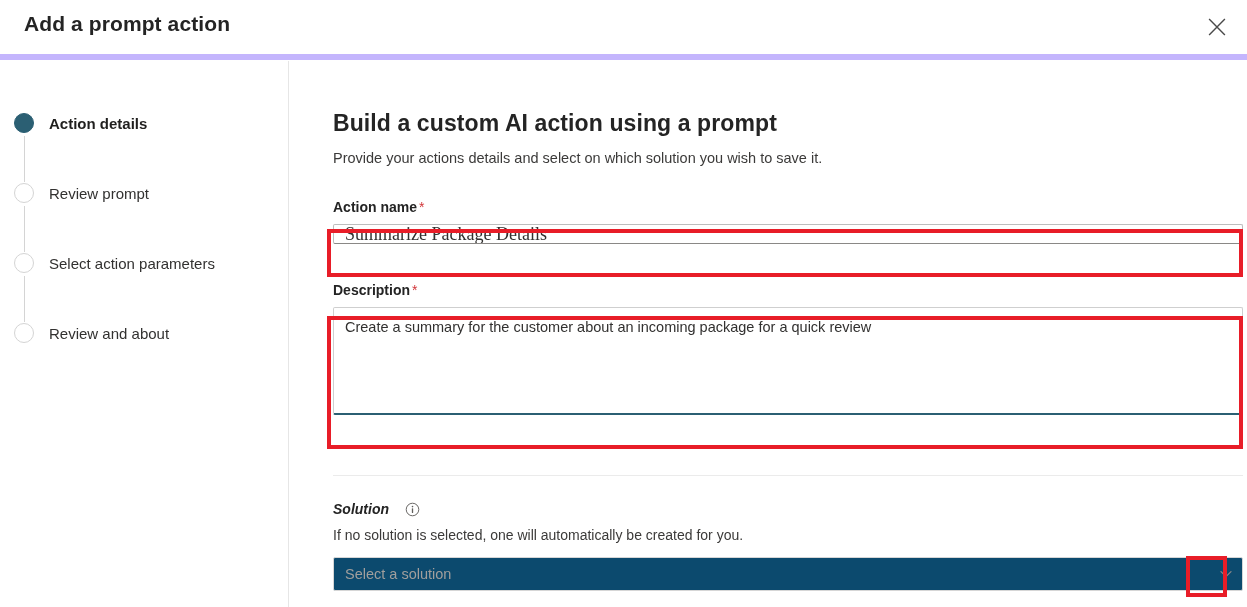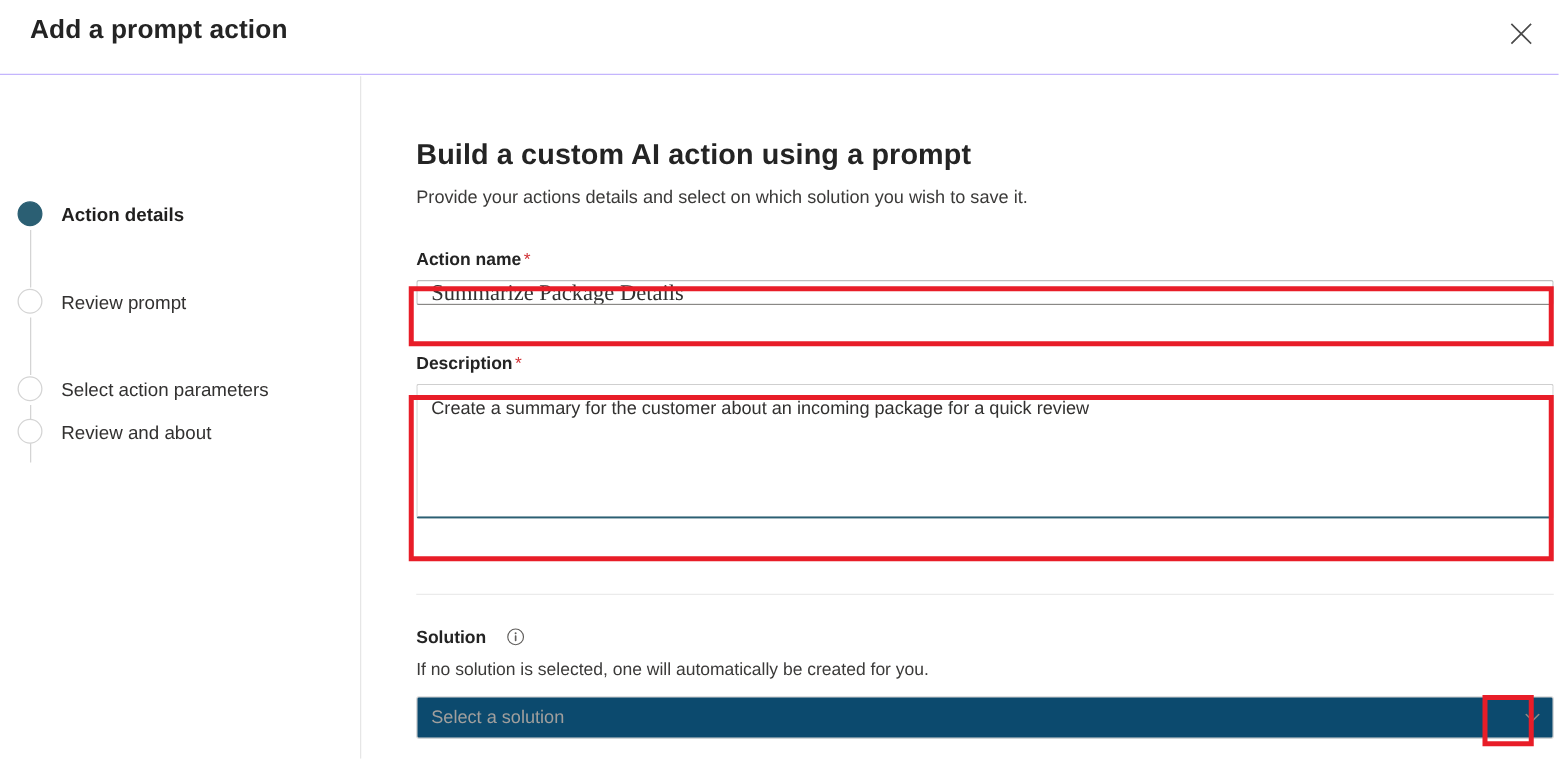--- a/index.html
+++ b/index.html
@@ -16,21 +16,21 @@
     overflow: hidden;
     position: relative;
   }
 
   
   .dialog-header {
     position: absolute;
     top: 0; left: 0;
     width: 1247px;
     height: 60px;
-    border-bottom: 1px solid #c4b5fd;
+    border-bottom: 6px solid #c4b5fd;
     display: flex;
     align-items: center;
   }
   .dialog-title {
     position: absolute;
     left: 24px;
     top: 9px;
     font-size: 21px;
     font-weight: 600;
     letter-spacing: 0.1px;
@@ -69,21 +69,21 @@
   }
   .step-list {
     position: absolute;
     left: 0;
     top: 52px;
     width: 289px;
   }
   .step-item {
     position: relative;
     display: flex;
-    align-items: flex-end;
+    align-items: flex-start;
     height: 70px;
     padding-left: 14px;
     cursor: pointer;
   }
   .step-item:last-child { height: 34px; }
   .step-marker {
     position: relative;
     width: 22px;
     height: 22px;
     flex: 0 0 22px;
@@ -215,20 +215,21 @@
     background: #ebebeb;
     border: none;
     margin: 0;
   }
 
   
   .solution-label-row {
     display: flex;
     align-items: center;
     gap: 16px;
+    font-style: italic;
   }
   .info-icon {
     width: 15px;
     height: 15px;
     display: block;
   }
   .solution-hint {
     font-size: 14px;
     line-height: 20px;
     color: #3b3a39;

